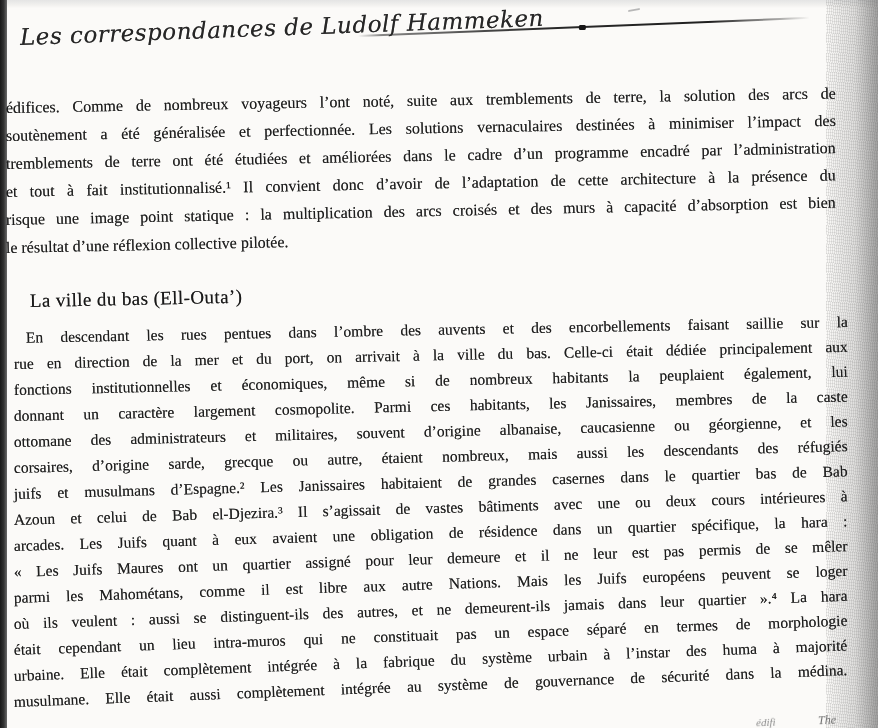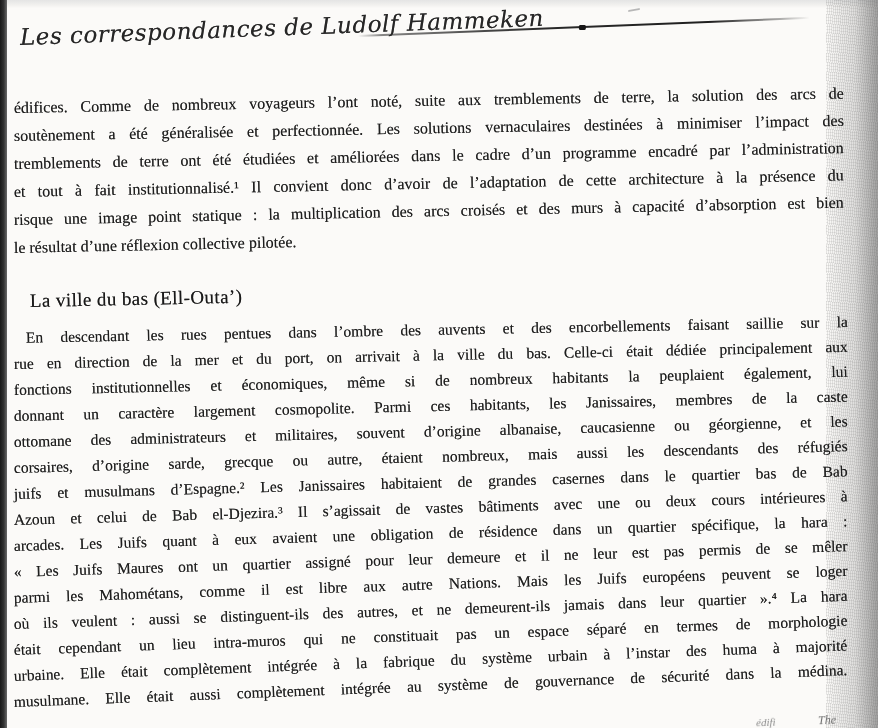--- a/index.html
+++ b/index.html
@@ -50,21 +50,21 @@
     position:absolute; left:628px; top:9px; width:12px; height:2px;
     background:#b7b7b7; border-radius:2px; transform:rotate(-10deg);
   }
   
   .textline {
     text-align:justify; text-align-last:justify;
     transform-origin:0 60%;
     text-shadow:0 0 0.6px rgba(25,25,25,0.65);
     white-space:normal;
   }
-  .p1 { position:absolute; left:14px; top:96px; width:830px; }
+  .p1 { position:absolute; left:6px; top:96px; width:830px; }
   .p1 .textline { height:28px; font-size:16px; line-height:24px; }
   .p2 { position:absolute; left:14px; top:326px; width:834px; }
   .p2 .textline { height:26px; font-size:15.5px; line-height:23px; }
   .textline.last { text-align-last:left; }
   .indent { padding-left:12px; }
   .section-heading {
     position:absolute; left:30px; top:290px;
     font-size:19px; letter-spacing:0.4px; color:#191919;
     transform:rotate(-1.15deg); transform-origin:0 50%;
     text-shadow:0 0 0.6px rgba(25,25,25,0.7);

